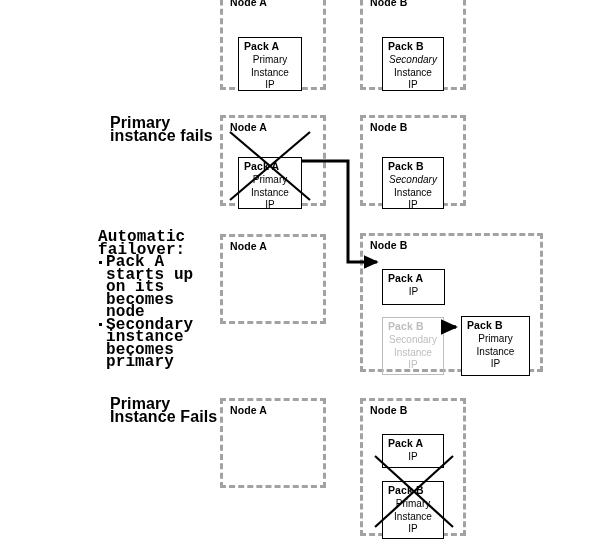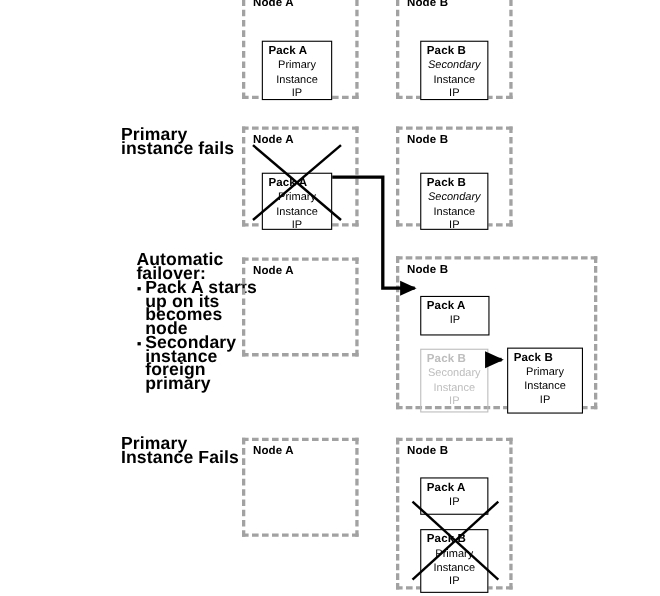--- a/index.html
+++ b/index.html
@@ -134,25 +134,25 @@
   </div>
   <div class="pack" style="left:382px;top:138px;width:62px;height:52px;">
     <div class="pack-title">Pack B</div>
     <div class="pack-body">
       <div class="ital">Secondary</div>
       <div>Instance</div>
       <div>IP</div>
     </div>
   </div>
 
-  <div class="caption" style="left:124px;top:231px;">
+  <div class="caption" style="left:98px;top:231px;font-family:Liberation Mono, monospace;">
     <div>Automatic failover:</div>
     <ul class="bl">
       <li><span class="bullet"></span><span>Pack A starts up on its becomes node</span></li>
-      <li><span class="bullet"></span><span>Secondary instance foreign primary</span></li>
+      <li><span class="bullet"></span><span>Secondary instance becomes primary</span></li>
     </ul>
   </div>
 
   <div class="node" style="left:220px;top:234px;width:106px;height:90px;">
     <div class="node-label">Node A</div>
   </div>
 
   <div class="node" style="left:360px;top:233px;width:183px;height:139px;">
     <div class="node-label">Node B</div>
   </div>

